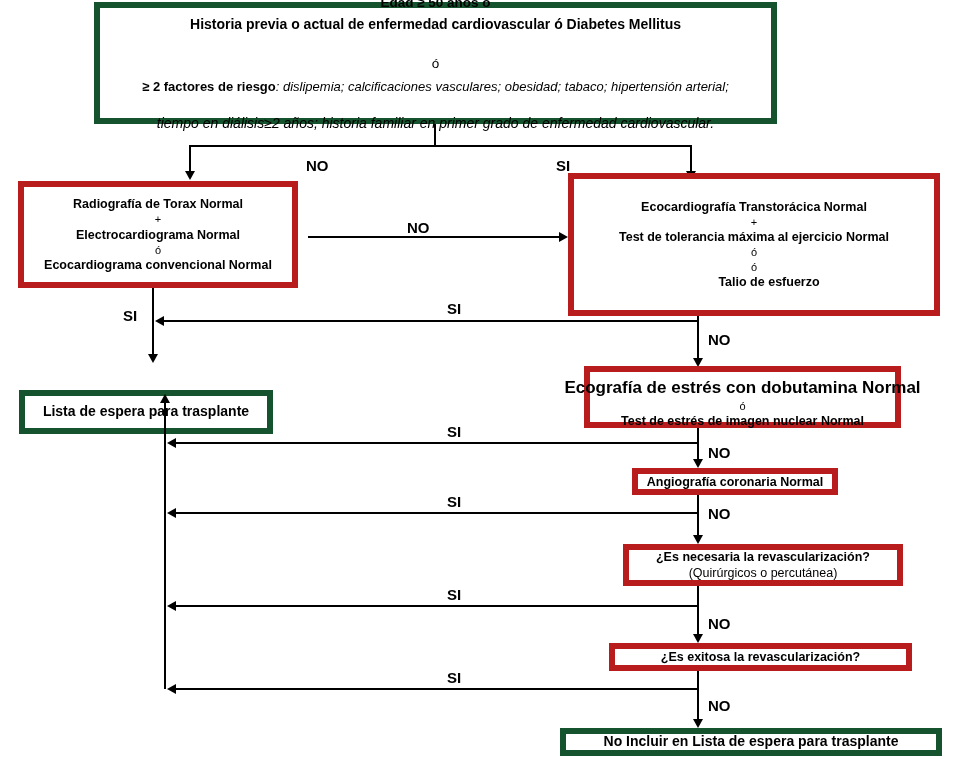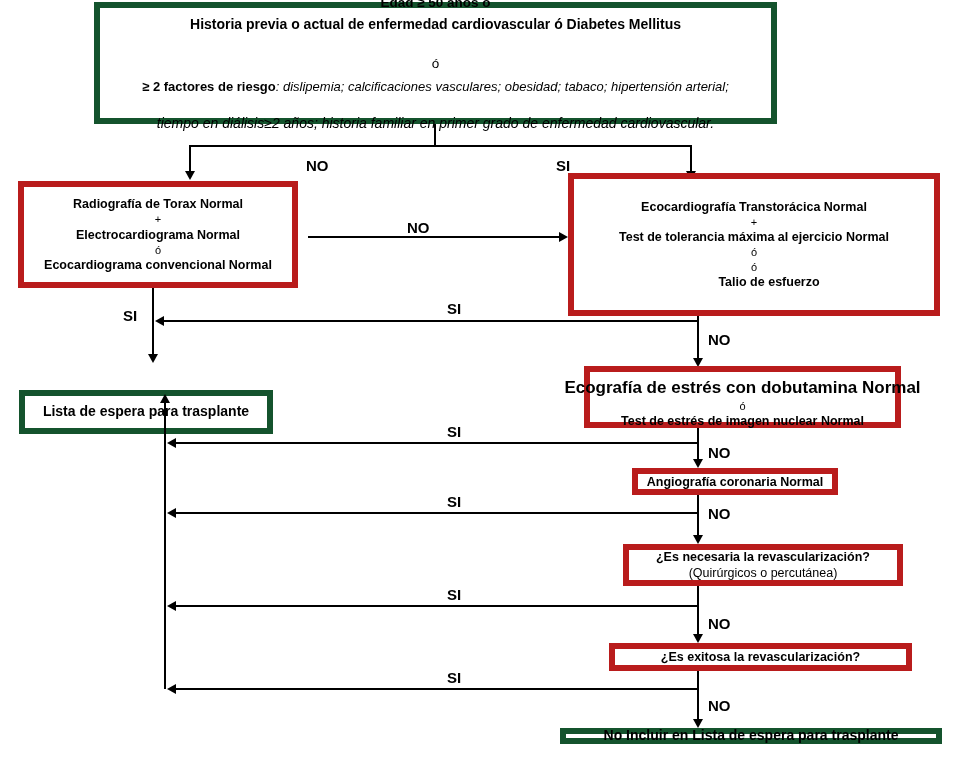--- a/index.html
+++ b/index.html
@@ -195,17 +195,17 @@
   </div>
 
   <div class="hline" style="left:175px; top:688px; width:524px;"></div>
   <div class="arrow left" style="left:167px; top:684px;"></div>
   <span class="elabel" style="left:447px; top:669px;">SI</span>
 
   <div class="vline" style="left:697px; top:671px; height:52px;"></div>
   <div class="arrow down" style="left:693px; top:719px;"></div>
   <span class="elabel" style="left:708px; top:697px;">NO</span>
 
-  <div class="box black" style="left:560px; top:728px; width:382px; height:16px;justify-content:center;">
+  <div class="box black" style="left:560px; top:728px; width:382px; height:28px;justify-content:center;">
     <span class="ln b" style="font-size:14px;">No Incluir en Lista de espera para trasplante</span>
   </div>
 
 </div>
 
 </body></html>

